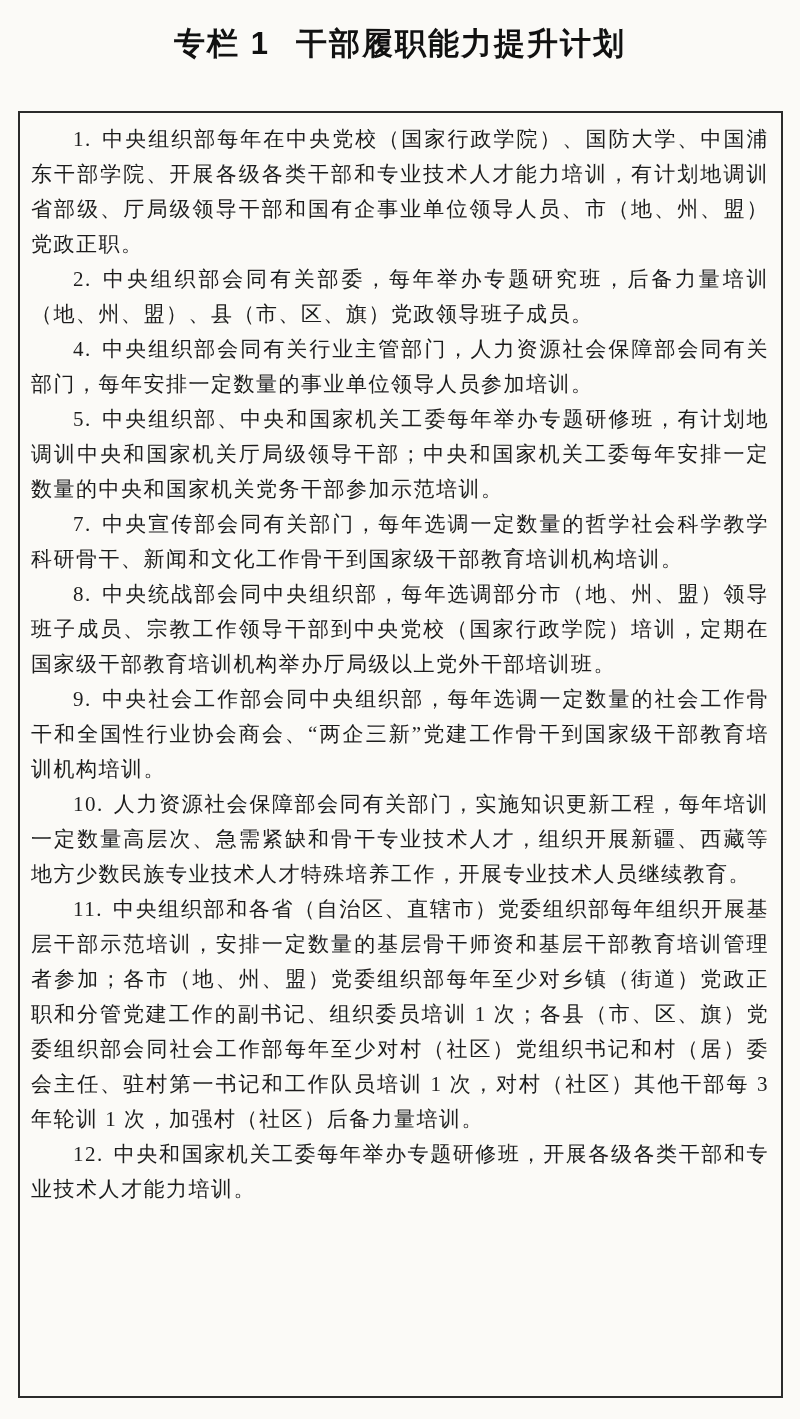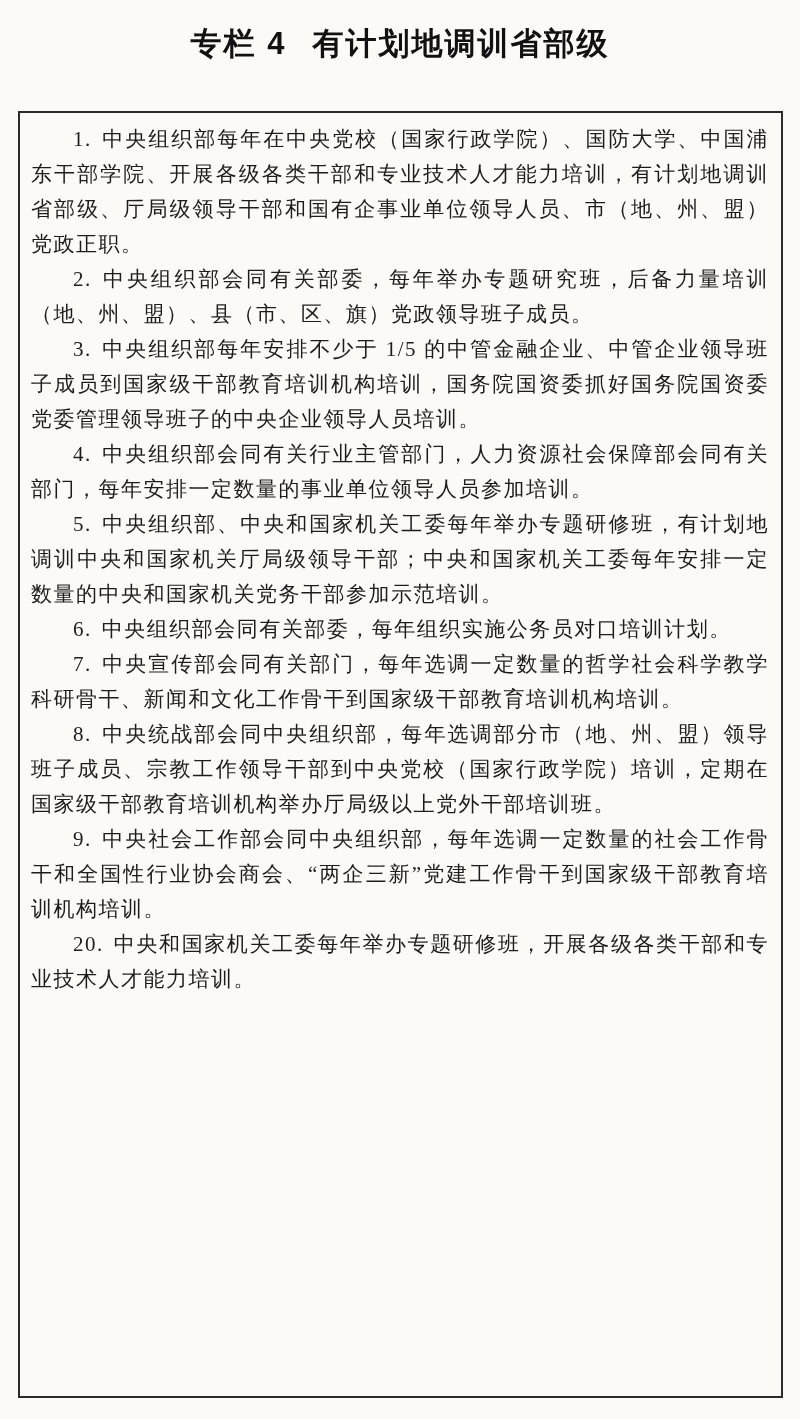--- a/index.html
+++ b/index.html
@@ -53,30 +53,30 @@
   .para-num {
     margin-right: 10px;
   }
 </style>
 </head>
 <body>
 
 <div class="page">
 
   <h1 class="doc-title">
-    <span class="title-prefix">专栏 4</span><span class="title-main">有计划地调训省部级</span>
+    <span class="title-prefix">专栏 1</span><span class="title-main">干部履职能力提升计划</span>
   </h1>
 
   <div class="content-box" id="content-box">
 
   <p class="para"><span class="para-num">1.</span><span class="para-text">中央组织部每年在中央党校（国家行政学院）、国防大学、中国浦东干部学院、开展各级各类干部和专业技术人才能力培训，有计划地调训省部级、厅局级领导干部和国有企事业单位领导人员、市（地、州、盟）党政正职。</span></p>
       <p class="para"><span class="para-num">2.</span><span class="para-text">中央组织部会同有关部委，每年举办专题研究班，后备力量培训（地、州、盟）、县（市、区、旗）党政领导班子成员。</span></p>
-      <p class="para"><span class="para-num">3.</span><span class="para-text">中央组织部每年安排不少于 1/5 的中管金融企业、中管企业领导班子成员到国家级干部教育培训机构培训，国务院国资委抓好国务院国资委党委管理领导班子的中央企业领导人员培训。</span></p>
       <p class="para"><span class="para-num">4.</span><span class="para-text">中央组织部会同有关行业主管部门，人力资源社会保障部会同有关部门，每年安排一定数量的事业单位领导人员参加培训。</span></p>
       <p class="para"><span class="para-num">5.</span><span class="para-text">中央组织部、中央和国家机关工委每年举办专题研修班，有计划地调训中央和国家机关厅局级领导干部；中央和国家机关工委每年安排一定数量的中央和国家机关党务干部参加示范培训。</span></p>
-      <p class="para"><span class="para-num">6.</span><span class="para-text">中央组织部会同有关部委，每年组织实施公务员对口培训计划。</span></p>
       <p class="para"><span class="para-num">7.</span><span class="para-text">中央宣传部会同有关部门，每年选调一定数量的哲学社会科学教学科研骨干、新闻和文化工作骨干到国家级干部教育培训机构培训。</span></p>
       <p class="para"><span class="para-num">8.</span><span class="para-text">中央统战部会同中央组织部，每年选调部分市（地、州、盟）领导班子成员、宗教工作领导干部到中央党校（国家行政学院）培训，定期在国家级干部教育培训机构举办厅局级以上党外干部培训班。</span></p>
       <p class="para"><span class="para-num">9.</span><span class="para-text">中央社会工作部会同中央组织部，每年选调一定数量的社会工作骨干和全国性行业协会商会、“两企三新”党建工作骨干到国家级干部教育培训机构培训。</span></p>
-      <p class="para"><span class="para-num">20.</span><span class="para-text">中央和国家机关工委每年举办专题研修班，开展各级各类干部和专业技术人才能力培训。</span></p>
+      <p class="para"><span class="para-num">10.</span><span class="para-text">人力资源社会保障部会同有关部门，实施知识更新工程，每年培训一定数量高层次、急需紧缺和骨干专业技术人才，组织开展新疆、西藏等地方少数民族专业技术人才特殊培养工作，开展专业技术人员继续教育。</span></p>
+      <p class="para"><span class="para-num">11.</span><span class="para-text">中央组织部和各省（自治区、直辖市）党委组织部每年组织开展基层干部示范培训，安排一定数量的基层骨干师资和基层干部教育培训管理者参加；各市（地、州、盟）党委组织部每年至少对乡镇（街道）党政正职和分管党建工作的副书记、组织委员培训 1 次；各县（市、区、旗）党委组织部会同社会工作部每年至少对村（社区）党组织书记和村（居）委会主任、驻村第一书记和工作队员培训 1 次，对村（社区）其他干部每 3 年轮训 1 次，加强村（社区）后备力量培训。</span></p>
+      <p class="para"><span class="para-num">12.</span><span class="para-text">中央和国家机关工委每年举办专题研修班，开展各级各类干部和专业技术人才能力培训。</span></p>
     </div>
 
 </div>
 
 </body></html>

